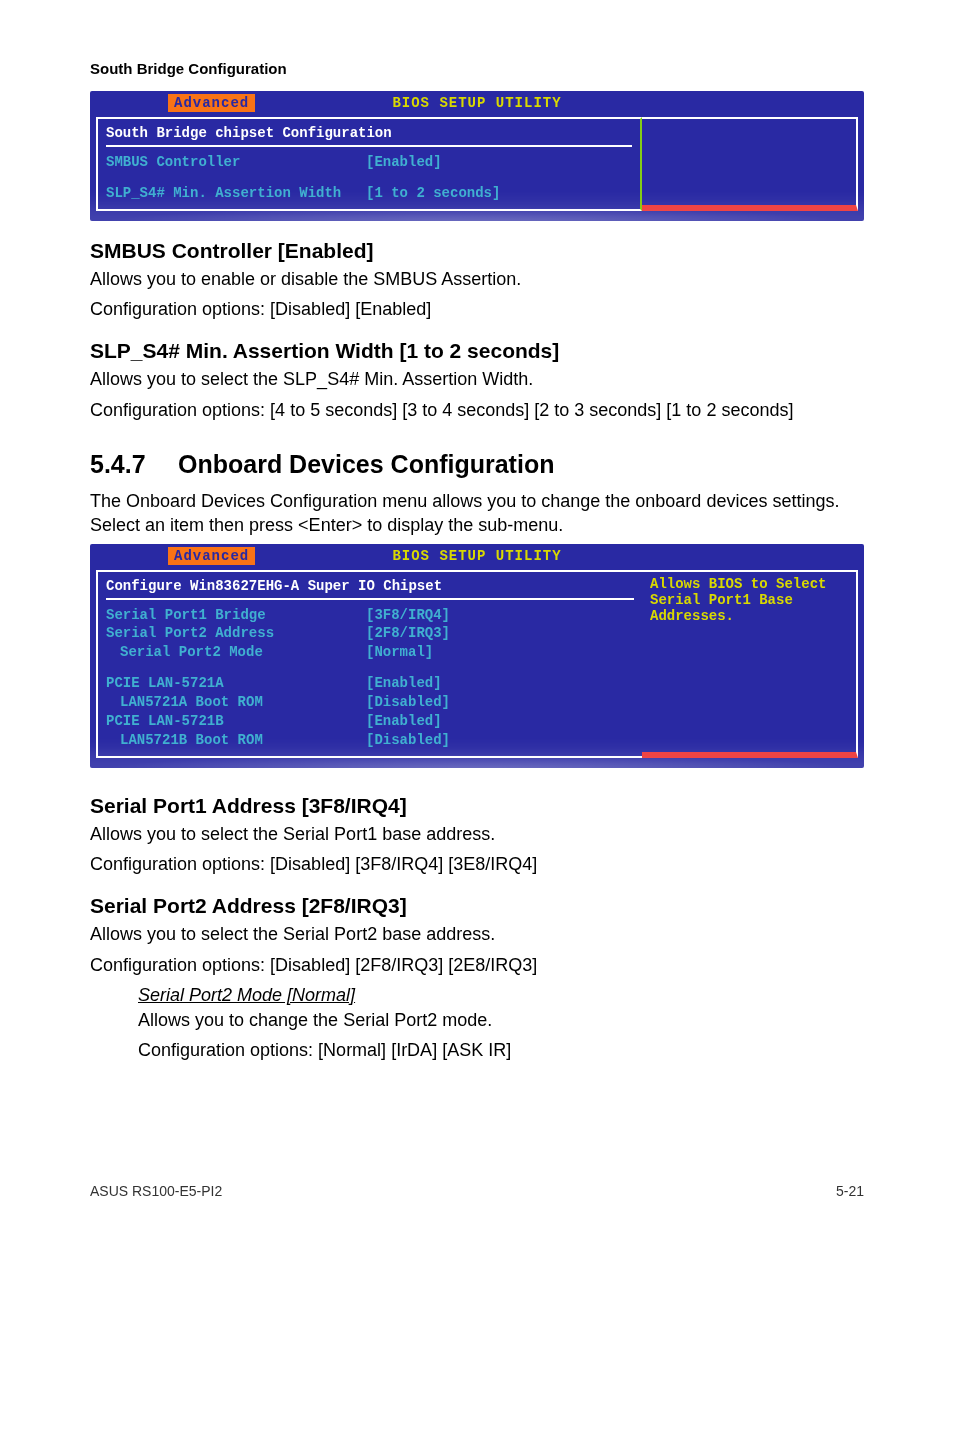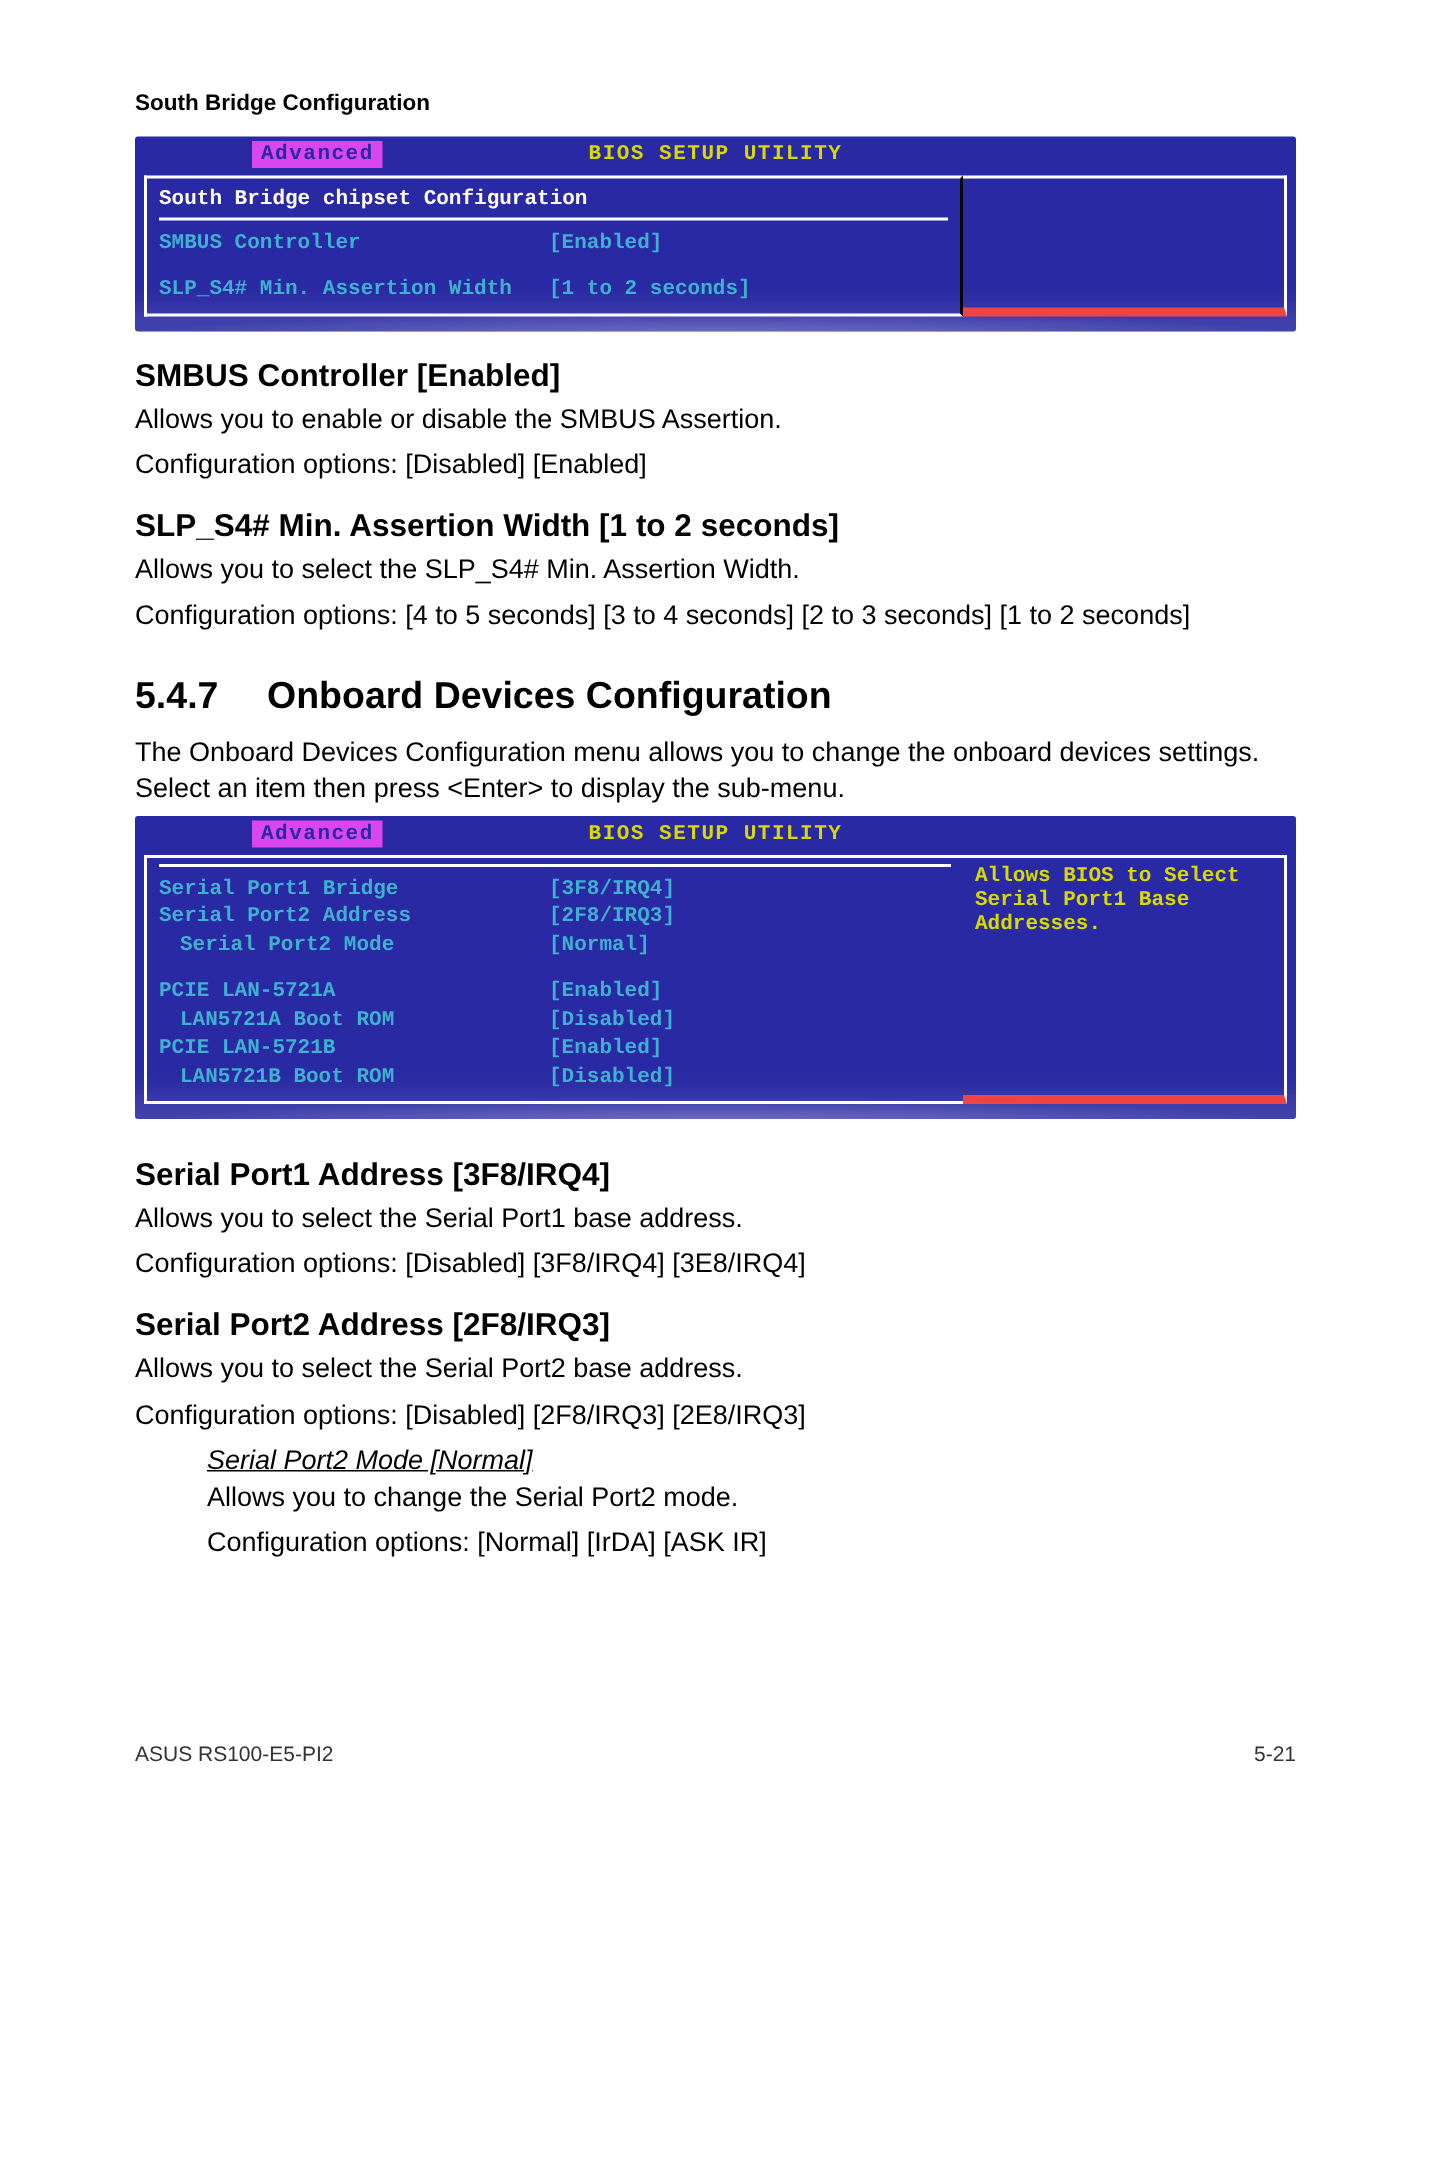--- a/index.html
+++ b/index.html
@@ -74,21 +74,21 @@
     text-align: center;
     padding: 4px 0 0 0;
     letter-spacing: 1px;
     position: relative;
     height: 22px;
   }
   .bios-tab {
     position: absolute;
     left: 78px;
     top: 3px;
-    background: #d946ef;
+    background: #f97316;
     color: #2929a3;
     padding: 1px 6px;
     letter-spacing: 1px;
   }
   .bios-body {
     display: flex;
     align-items: stretch;
   }
   .bios-left {
     flex: 1;
@@ -155,21 +155,21 @@
 <div class="page">
 
   <h2 class="section-heading">South Bridge Configuration</h2>
 
   <div class="bios-box">
     <div class="bios-titlebar">
       <span class="bios-tab">Advanced</span>
       <span>BIOS SETUP UTILITY</span>
     </div>
     <div class="bios-body">
-      <div class="bios-left boxed" style="border-right:2px solid #000000; margin-right:0;">
+      <div class="bios-left boxed" style="border-right:2px solid #84cc16; margin-right:0;">
         <div class="bios-inner-title">South Bridge chipset Configuration</div>
         <div class="bios-divider"></div>
         <div class="bios-row">
           <span class="bios-label cyan">SMBUS Controller</span>
           <span class="bios-value">[Enabled]</span>
         </div>
         <div class="spacer-row"></div>
         <div class="bios-row">
           <span class="bios-label cyan">SLP_S4# Min. Assertion Width</span>
           <span class="bios-value">[1 to 2 seconds]</span>
@@ -193,20 +193,21 @@
   </h1>
   <p class="body">The Onboard Devices Configuration menu allows you to change the onboard devices settings. Select an item then press &lt;Enter&gt; to display the sub-menu.</p>
 
   <div class="bios-box">
     <div class="bios-titlebar">
       <span class="bios-tab">Advanced</span>
       <span>BIOS SETUP UTILITY</span>
     </div>
     <div class="bios-body">
       <div class="bios-left boxed withRight">
+        <div class="bios-inner-title">Configure Win83627EHG-A Super IO Chipset</div>
         <div class="bios-divider"></div>
 
         <div class="bios-row">
           <span class="bios-label cyan">Serial Port1 Bridge</span>
           <span class="bios-value">[3F8/IRQ4]</span>
         </div>
         <div class="bios-row">
           <span class="bios-label cyan">Serial Port2 Address</span>
           <span class="bios-value">[2F8/IRQ3]</span>
         </div>

